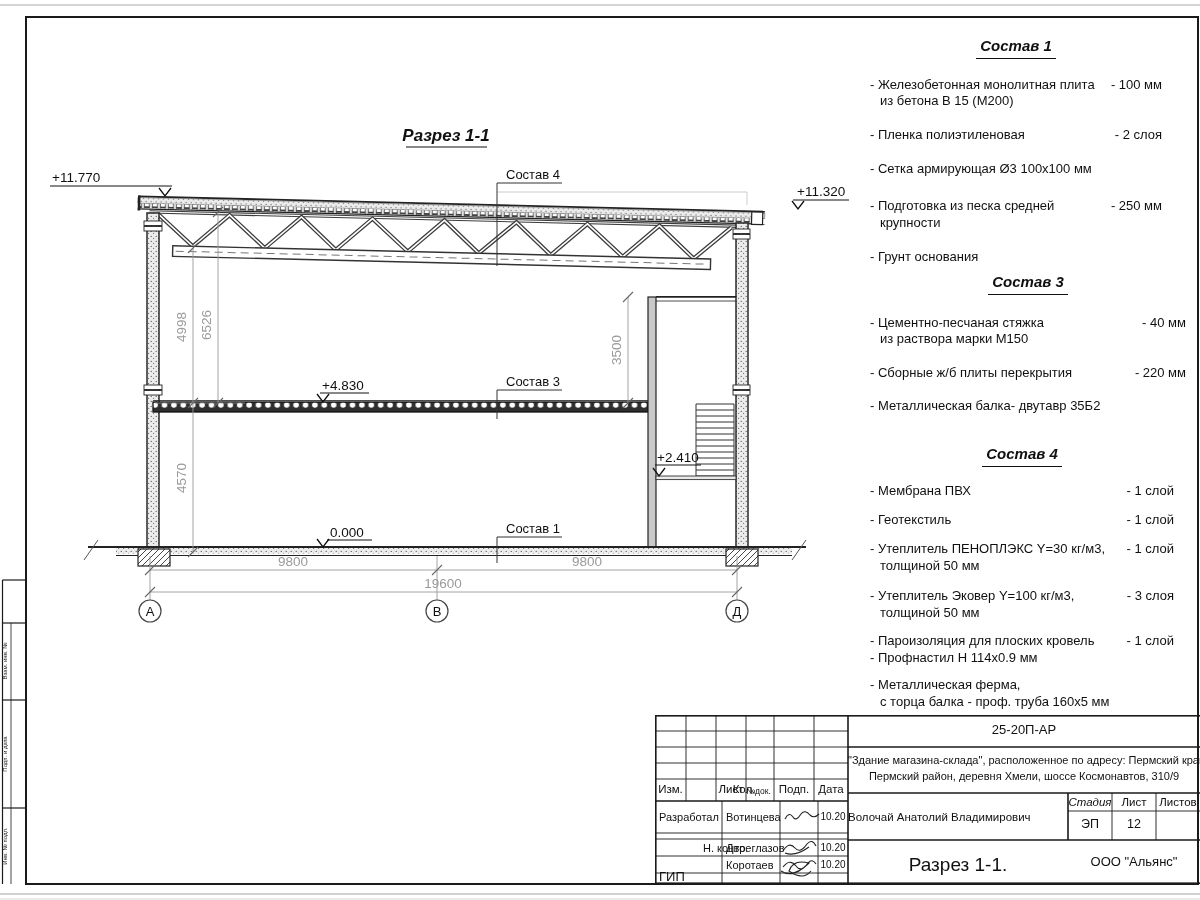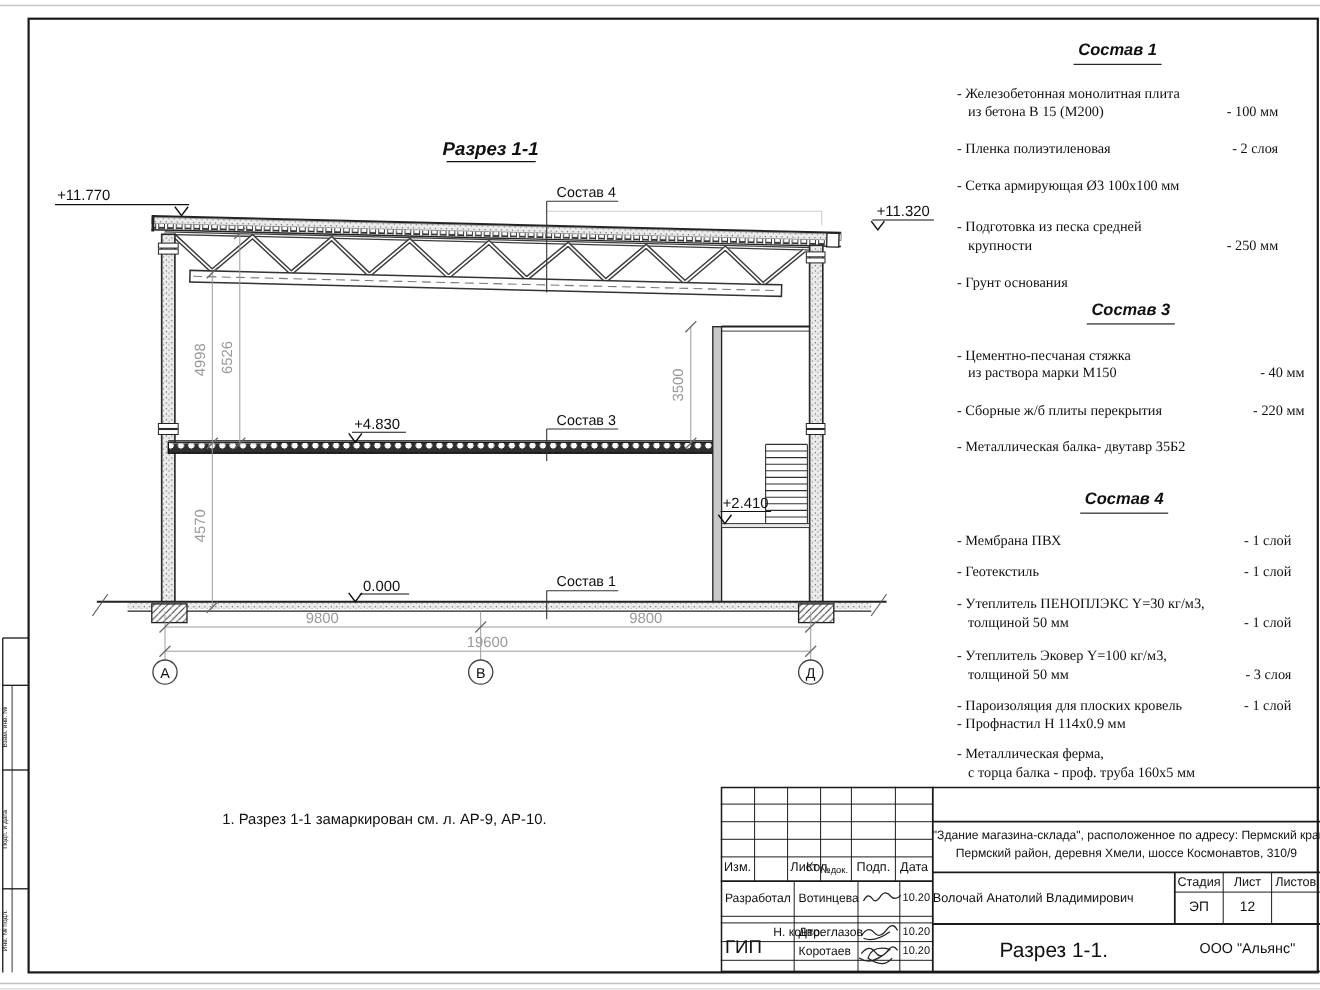--- a/index.html
+++ b/index.html
@@ -4,21 +4,21 @@
 <style>
   html,body{margin:0;padding:0;background:#fff;}
   .page{position:relative;width:1200px;height:900px;background:#fff;overflow:hidden;
         font-family:"Liberation Sans", sans-serif;color:#111;}
   svg text{font-family:"Liberation Sans", sans-serif;}
   .abs{position:absolute;}
   
   .comp{position:absolute;font-size:13px;line-height:1.3;color:#101010;}
   .comp .ctitle{font-style:italic;font-weight:bold;font-size:15px;text-align:center;}
   .comp .ctitle span{display:inline-block;border-bottom:1.2px solid #101010;padding:0 4px 2px 4px;}
-  .comp .item{display:flex;justify-content:space-between;align-items:flex-end;font-family:Liberation Serif, serif;}
+  .comp .item{display:flex;justify-content:space-between;align-items:flex-start;}
   .comp .item .txt .l2{padding-left:10px;}
   .comp .item .val{white-space:nowrap;padding-left:6px;}
   
   .note{position:absolute;left:202px;top:737px;font-size:13.5px;color:#101010;}
   
   .tb{position:absolute;left:655px;top:715px;width:545px;height:169px;font-size:11px;}
   .tb .cell{position:absolute;white-space:nowrap;}
 </style>
 </head>
 <body>
@@ -224,21 +224,20 @@
   <g>
     <circle cx="150" cy="611" r="11" fill="#fff" stroke="#444" stroke-width="1.2"></circle>
     <circle cx="437" cy="611" r="11" fill="#fff" stroke="#444" stroke-width="1.2"></circle>
     <circle cx="737" cy="611" r="11" fill="#fff" stroke="#444" stroke-width="1.2"></circle>
     <text x="150" y="616" font-size="13" fill="#111" text-anchor="middle">А</text>
     <text x="437" y="616" font-size="13" fill="#111" text-anchor="middle">В</text>
     <text x="737" y="616" font-size="13" fill="#111" text-anchor="middle">Д</text>
   </g>
 </svg>
 
-<div class="note">1. Разрез 1-1 замаркирован см. л. АР-9, АР-10.</div>
 
 <div class="comp" style="left:870px;top:36px;width:292px;">
   <div class="ctitle"><span>Состав 1</span></div>
   <div class="item" style="margin-top:18px">
     <div class="txt">
           <div>- Железобетонная  монолитная плита</div>
           <div class="l2">из бетона В 15 (М200)</div>
         </div>
     <div class="val">- 100 мм</div>
   </div>
@@ -378,45 +377,46 @@
       <path d="M130,104 q4,-8 8,-2 q3,5 8,-3 q4,-5 9,1 q4,4 9,-1"></path>
     </g>
     <g stroke="#222" stroke-width="1.1" fill="none">
       <path d="M128,136 q6,-10 12,-3 q5,6 12,-4 q5,-6 9,2 M130,138 q10,4 24,-6"></path>
     </g>
     <g stroke="#222" stroke-width="1.1" fill="none">
       <path d="M128,152 q7,-9 13,-1 q5,7 12,-3 q4,-5 8,1 M126,156 q12,8 28,-8 q-16,-4 -20,8 q14,10 22,0"></path>
     </g>
   </svg>
 
+  <div class="cell" style="left:193px;top:7px;width:352px;text-align:center;font-size:13px;">25-20П-АР</div>
   <div class="cell" style="left:193px;top:39px;width:352px;text-align:center;font-size:11px;">"Здание магазина-склада", расположенное по адресу: Пермский край,</div>
   <div class="cell" style="left:193px;top:55px;width:352px;text-align:center;font-size:11px;">Пермский район, деревня Хмели, шоссе Космонавтов, 310/9</div>
 
   <div class="cell" style="left:0;top:68px;width:31px;text-align:center;font-size:11.5px;">Изм.</div>
   <div class="cell" style="left:31px;top:68px;width:52px;text-align:center;font-size:11.5px;padding-left:32px;">Кол.</div>
   <div class="cell" style="left:61px;top:68px;width:30px;text-align:center;font-size:11.5px;">Лист</div>
   <div class="cell" style="left:91px;top:71px;width:14px;text-align:center;font-size:8.5px;">№док.</div>
   <div class="cell" style="left:119px;top:68px;width:40px;text-align:center;font-size:11.5px;">Подп.</div>
   <div class="cell" style="left:159px;top:68px;width:34px;text-align:center;font-size:11.5px;">Дата</div>
 
   <div class="cell" style="left:4px;top:96px;font-size:11px;">Разработал</div>
   <div class="cell" style="left:71px;top:96px;font-size:11px;">Вотинцева</div>
   <div class="cell" style="left:163px;top:96px;width:30px;text-align:center;font-size:10px;">10.20</div>
 
   <div class="cell" style="left:4px;top:127px;font-size:11px;padding-left:44px;">Н. контр.</div>
   <div class="cell" style="left:71px;top:127px;font-size:11px;">Двоеглазов</div>
   <div class="cell" style="left:163px;top:127px;width:30px;text-align:center;font-size:10px;">10.20</div>
 
-  <div class="cell" style="left:4px;top:136px;font-size:17px;">ГИП</div>
+  <div class="cell" style="left:4px;top:154px;font-size:13px;">ГИП</div>
   <div class="cell" style="left:71px;top:144px;font-size:11px;">Коротаев</div>
   <div class="cell" style="left:163px;top:144px;width:30px;text-align:center;font-size:10px;">10.20</div>
 
   <div class="cell" style="left:193px;top:96px;width:180px;text-align:center;font-size:11.5px;">Волочай Анатолий Владимирович</div>
 
-  <div class="cell" style="left:413px;top:81px;width:44px;text-align:center;font-size:11.5px;">Стадия</div>
+  <div class="cell" style="left:413px;top:81px;width:44px;text-align:center;font-size:11.5px;font-style:italic;">Стадия</div>
   <div class="cell" style="left:457px;top:81px;width:44px;text-align:center;font-size:11.5px;">Лист</div>
   <div class="cell" style="left:501px;top:81px;width:44px;text-align:center;font-size:11.5px;">Листов</div>
   <div class="cell" style="left:413px;top:102px;width:44px;text-align:center;font-size:12.5px;">ЭП</div>
   <div class="cell" style="left:457px;top:102px;width:44px;text-align:center;font-size:12.5px;">12</div>
 
   <div class="cell" style="left:193px;top:139px;width:220px;text-align:center;font-size:19px;">Разрез 1-1.</div>
   <div class="cell" style="left:413px;top:139px;width:132px;text-align:center;font-size:13px;">ООО "Альянс"</div>
 </div>
 
 </div>

